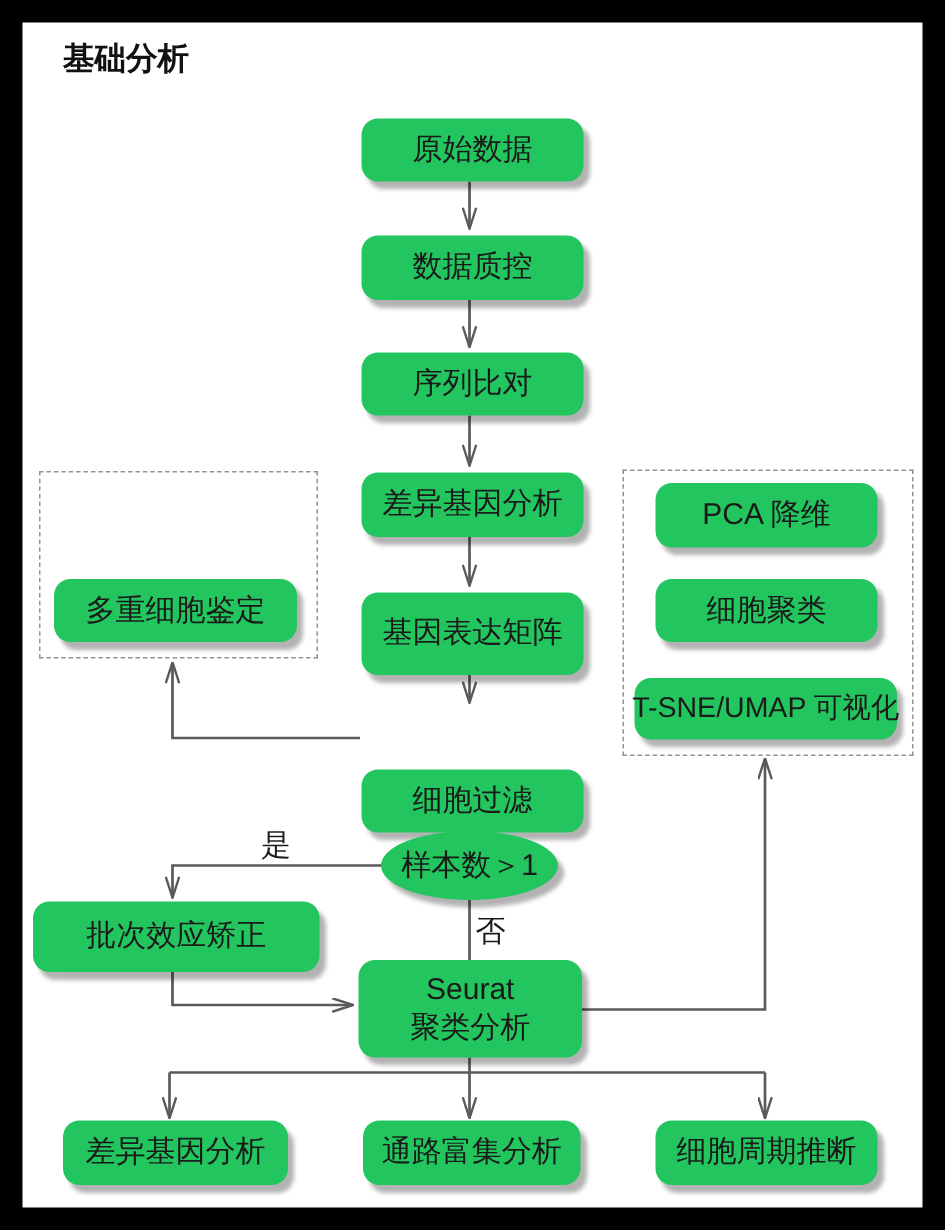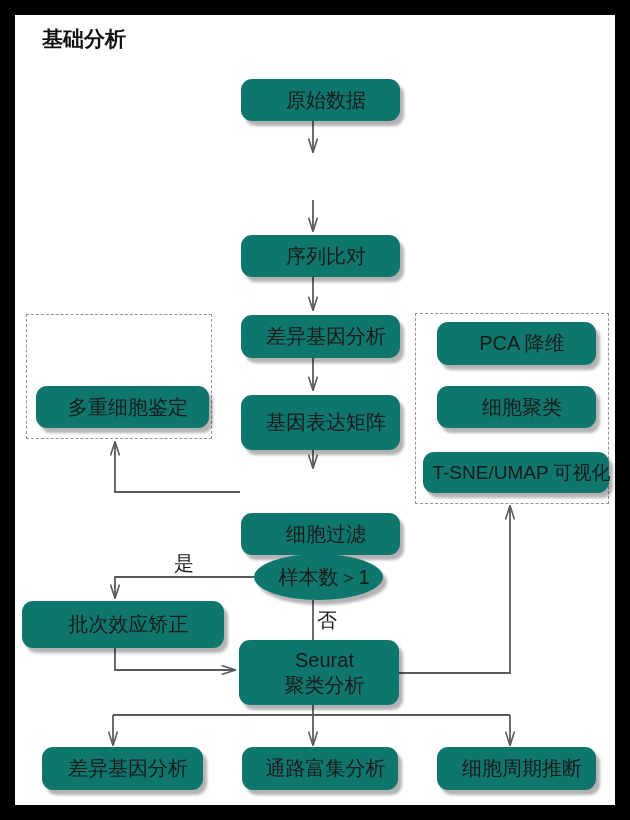--- a/index.html
+++ b/index.html
@@ -1,21 +1,21 @@
 <!DOCTYPE html>
 <html><head>
 <meta charset="utf-8">
 <style>
   html,body{margin:0;padding:0;}
   #page{position:relative;width:630px;height:820px;background:#000;font-family:"Liberation Sans",sans-serif;overflow:hidden;}
   #canvas{position:absolute;left:15px;top:15px;width:600px;height:790px;background:#fff;}
   #connectors{position:absolute;left:0;top:0;width:630px;height:820px;}
   .title{position:absolute;left:42px;top:25px;font-size:21px;font-weight:bold;color:#111;}
-  .node{position:absolute;background:#0f766e;border-radius:11px;display:flex;align-items:center;justify-content:center;
-        font-size:20px;color:#1a1a1a;box-shadow:4px 5px 3px rgba(0,0,0,0.30);text-align:center;line-height:1.25;white-space:nowrap;padding-left:11px;}
+  .node{position:absolute;background:#22c55e;border-radius:11px;display:flex;align-items:center;justify-content:center;
+        font-size:20px;color:#1a1a1a;box-shadow:4px 5px 3px rgba(0,0,0,0.30);text-align:center;line-height:1.25;white-space:nowrap;}
   .ellipse{border-radius:50%;}
   .dashed{position:absolute;border:1.5px dashed #949494;background:transparent;}
   .edge-label{position:absolute;font-size:20px;color:#1a1a1a;}
 </style>
 </head>
 <body>
 
 <div id="page">
   <div id="canvas"></div>
 
@@ -44,20 +44,21 @@
       <path d="M510 715 V745" marker-end="url(#arrow)"></path>
     </g>
   </svg>
 
   <div class="title">基础分析</div>
 
   <div class="dashed" style="left:26px;top:314px;width:184px;height:123px;"></div>
   <div class="dashed" style="left:415px;top:313px;width:192px;height:189px;"></div>
 
   <div class="node" style="left:241px;top:79px;width:148px;height:42px;">原始数据</div>
+  <div class="node" style="left:241px;top:157px;width:148px;height:43px;">数据质控</div>
   <div class="node" style="left:241px;top:235px;width:148px;height:42px;">序列比对</div>
   <div class="node" style="left:241px;top:315px;width:148px;height:43px;">差异基因分析</div>
   <div class="node" style="left:241px;top:395px;width:148px;height:55px;">基因表达矩阵</div>
   <div class="node" style="left:241px;top:473px;width:148px;height:42px;margin-top:40px;">细胞过滤</div>
 
   <div class="node ellipse" style="left:254px;top:554px;width:118px;height:46px;">样本数＞1</div>
 
   <div class="node" style="left:239px;top:640px;width:149px;height:65px;flex-direction:column;">
     <span>Seurat</span>
     <span>聚类分析</span>

